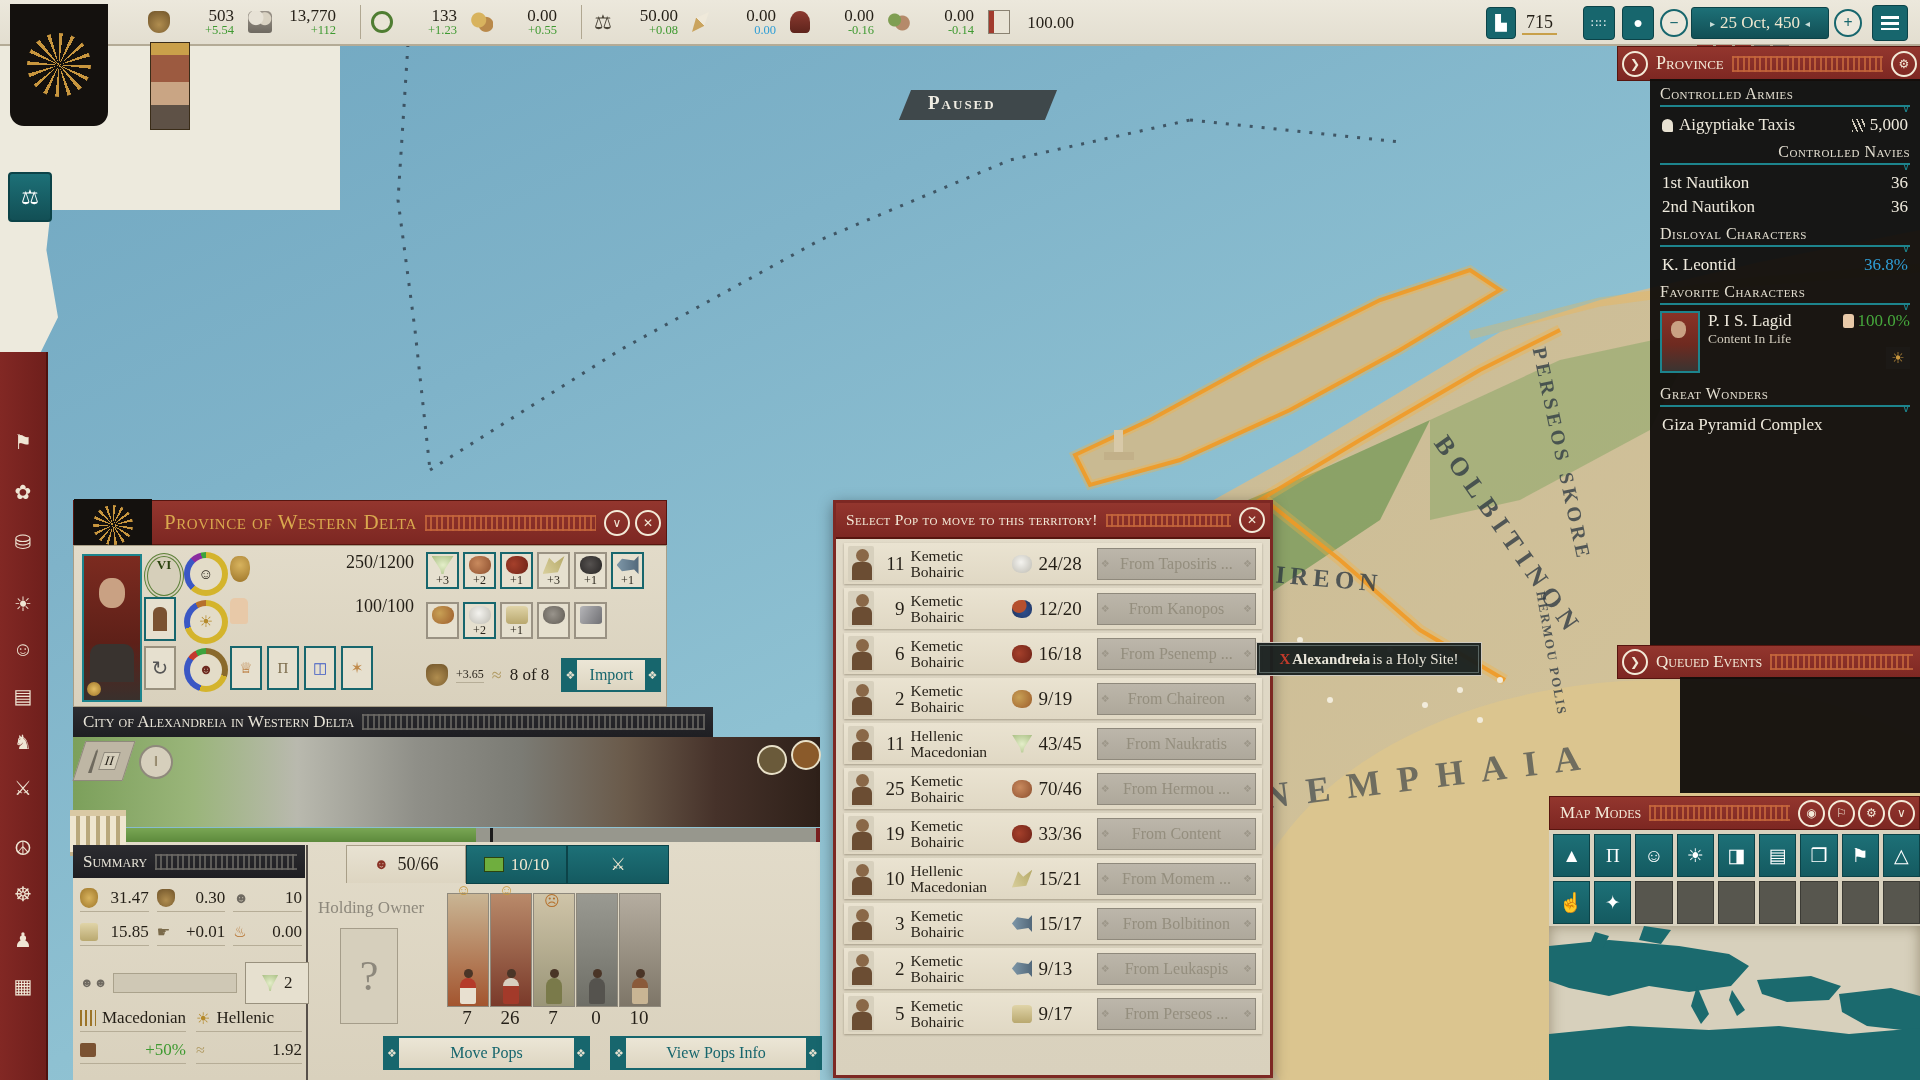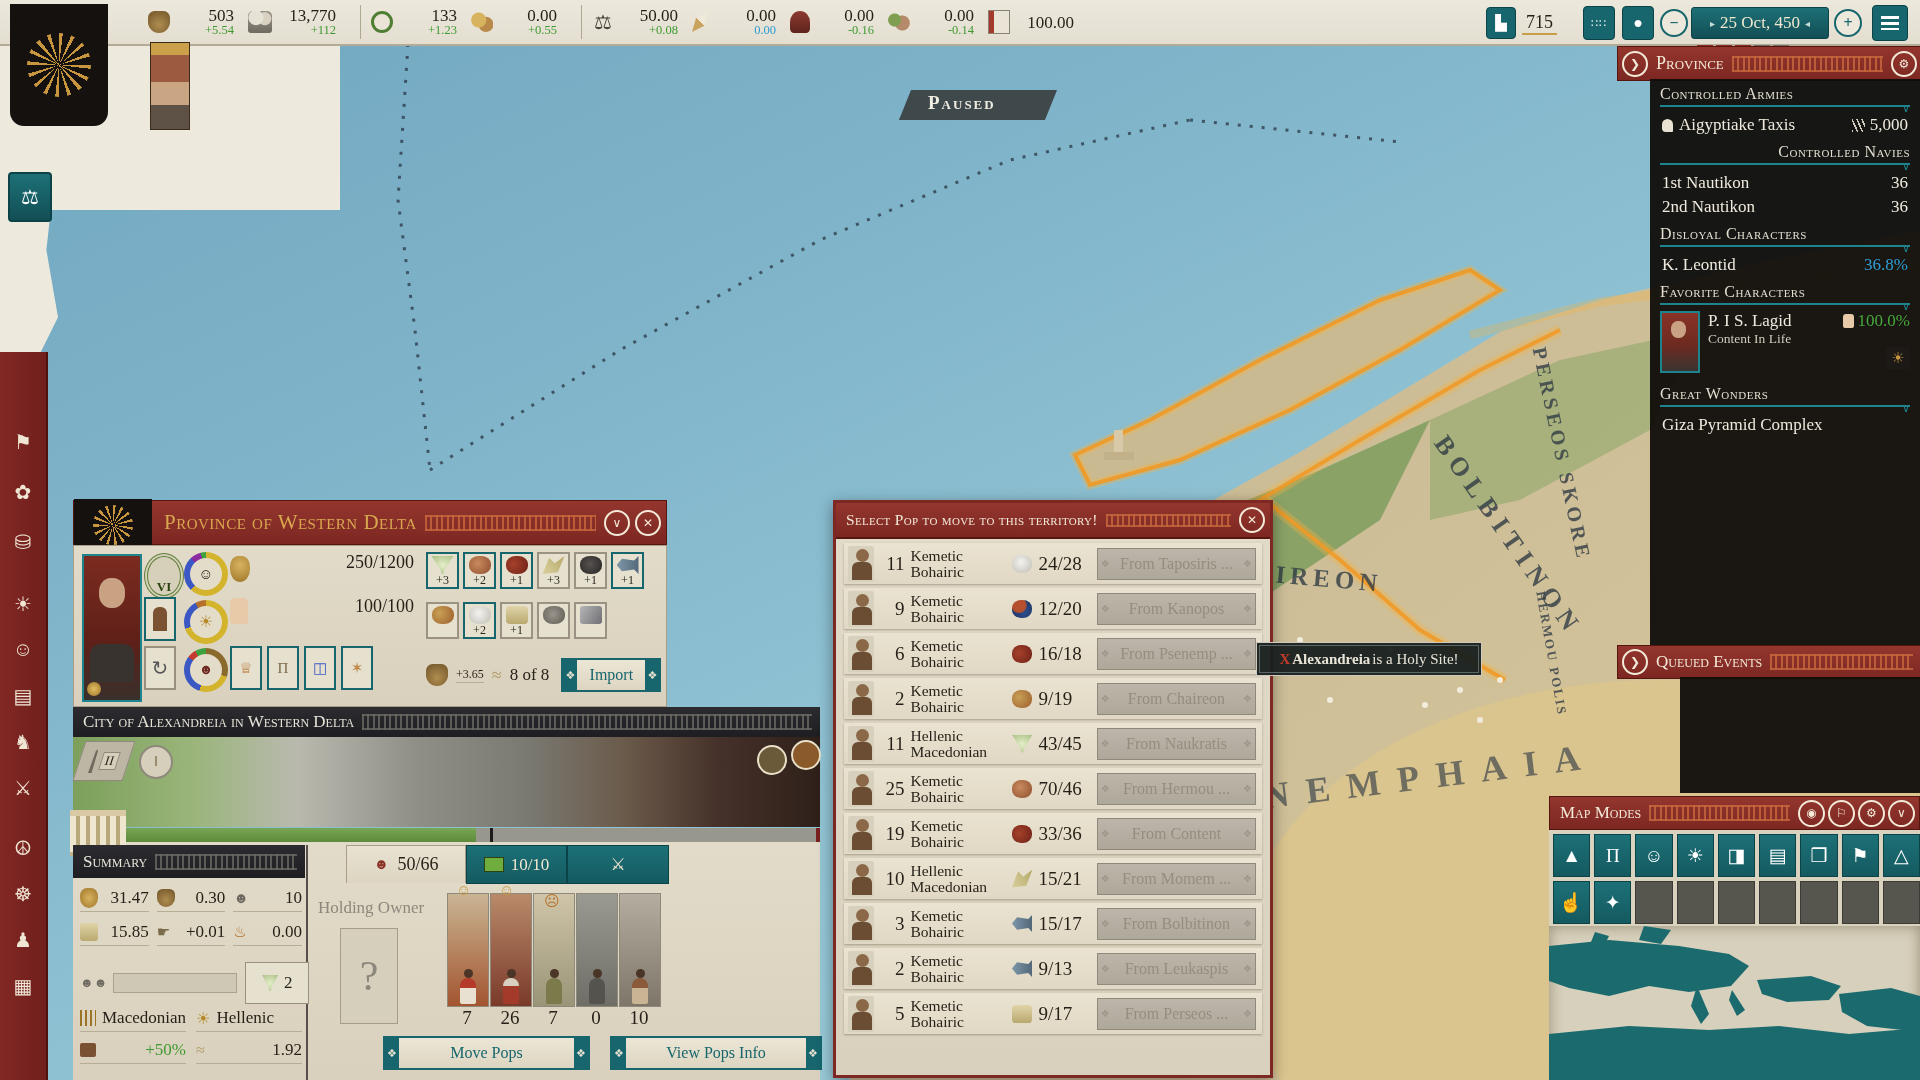--- a/index.html
+++ b/index.html
@@ -407,21 +407,21 @@
     </span>
     <span class="sc" style="color:#d9a84e;font-size:21px;margin-left:12px;letter-spacing:.5px;white-space:nowrap;">Province of Western Delta</span>
     <span class="meander"></span>
     <span class="cbtn">∨</span>
     <span class="cbtn" style="margin:0 5px;">✕</span>
   </div>
   <div class="abs parch" style="left:73px;top:545px;width:594px;height:162px;z-index:5;border:1px solid #a89e87;box-sizing:border-box;">
     <div class="abs govp" style="left:8px;top:8px;width:56px;height:144px;">
       <span class="coin" style="left:3px;bottom:4px;"></span>
     </div>
-    <div class="abs" style="left:70px;top:7px;width:32px;height:38px;border:4px double #5d8038;border-radius:50%;background:#d6cfba;display:flex;align-items:flex-end;justify-content:center;font-size:13px;font-weight:bold;color:#2c430f;">
+    <div class="abs" style="left:70px;top:7px;width:32px;height:38px;border:4px double #5d8038;border-radius:50%;background:#d6cfba;display:flex;align-items:flex-start;justify-content:center;font-size:13px;font-weight:bold;color:#2c430f;">
       <span>VI</span>
       </div>
     <div class="abs" style="left:70px;top:51px;width:32px;height:44px;background:#e6e0cf;border:2px solid #17666d;box-sizing:border-box;display:flex;align-items:center;justify-content:center;">
       <span style="width:14px;height:24px;background:#7a5232;border-radius:6px 6px 0 0;"></span>
       </div>
     <div class="abs" style="left:70px;top:100px;width:32px;height:44px;background:#e6e0cf;border:2px solid #99917e;box-sizing:border-box;display:flex;align-items:center;justify-content:center;color:#555;font-size:20px;">
       <span>↻</span>
       </div>
     <div class="abs" style="left:110px;top:6px;width:44px;height:44px;border-radius:50%;background:conic-gradient(#d4b42c 0 62%,#3a57c4 62% 88%,#8a2ca0 88% 96%,#3da23d 96%);display:flex;align-items:center;justify-content:center;">
       <span style="width:32px;height:32px;border-radius:50%;background:#e3dcc8;text-align:center;line-height:32px;font-size:15px;">☺</span>
@@ -503,21 +503,21 @@
       <span style="color:#b09a62;font-size:18px;">≈</span>
       <span style="font-size:17px;">8 of 8</span>
       <span class="dbtn" style="width:96px;height:30px;margin-left:4px;">
         <span class="orn">❖</span>
         <span class="lbl">Import</span>
         <span class="orn">❖</span>
         </span>
     </div>
   </div>
 
-  <div class="abs flex" style="left:73px;top:707px;width:747px;height:30px;background:linear-gradient(#2c2c30,#1e1e22);color:#e8e4d8;z-index:5;">
+  <div class="abs flex" style="left:73px;top:707px;width:640px;height:30px;background:linear-gradient(#2c2c30,#1e1e22);color:#e8e4d8;z-index:5;">
     <span class="sc" style="font-size:17px;margin-left:10px;white-space:nowrap;">City of Alexandreia in Western Delta</span>
     <span class="meander gray"></span>
   </div>
   <div class="abs" style="left:73px;top:737px;width:747px;height:90px;z-index:5;background:linear-gradient(90deg,#7ca05b 0%,#9ab57a 16%,#b9b9ae 30%,#8f8f88 46%,#7b7b74 60%,#6a5a4a 74%,#46322a 86%,#2e2019 100%);">
     <span class="abs chip" style="left:6px;top:4px;width:48px;height:38px;transform:skewX(-18deg);display:flex;align-items:center;justify-content:center;gap:4px;">
       <span style="width:7px;height:24px;background:#6f6a5e;clip-path:polygon(25% 100%,75% 100%,65% 10%,50% 0,35% 10%);"></span>
       <span style="font-size:13px;border:1px solid #8f897c;padding:0 3px;background:#d6cfbc;">II</span>
       </span>
     <span class="abs" style="left:66px;top:8px;width:30px;height:30px;border-radius:50%;background:#d6cfbc;border:2px solid #8f897c;text-align:center;line-height:30px;color:#7a6a4a;font-size:14px;">‖</span>
     <span class="abs" style="left:684px;top:8px;width:26px;height:26px;border-radius:50%;background:#6a5a3a;border:2px solid #e8e0c8;"></span>

